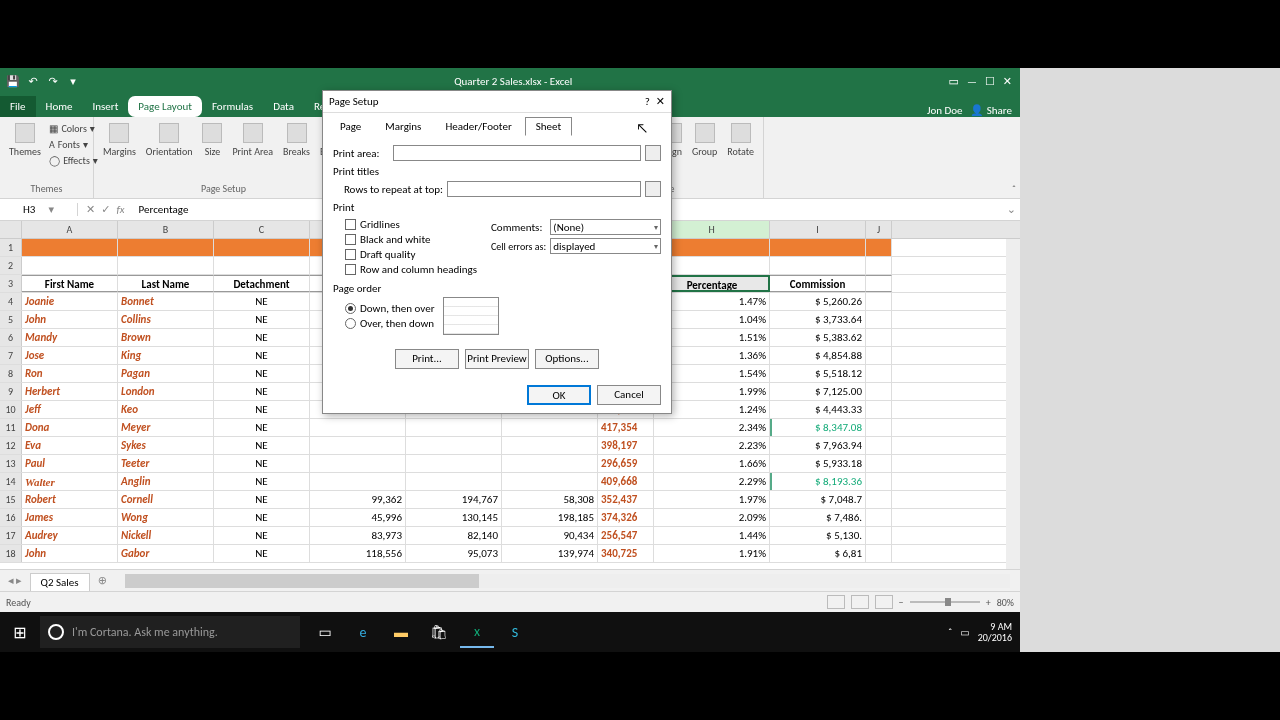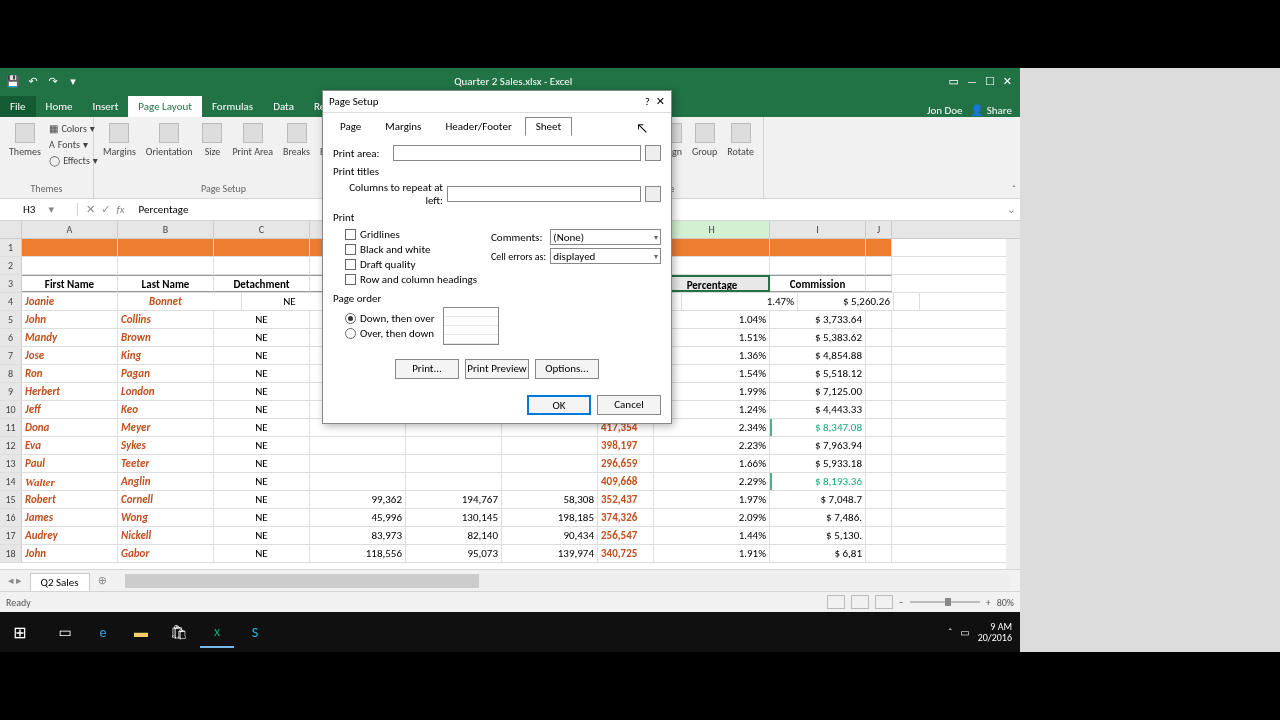--- a/index.html
+++ b/index.html
@@ -9,21 +9,21 @@
 .desktop { position: absolute; top: 68px; left: 0; width: 1020px; height: 584px; background: #1e1e1e; }
 .excel { position: absolute; top: 68px; left: 0; width: 1020px; height: 544px; background: #fff; }
 .titlebar { height: 26px; background: #217346; color: #fff; display: flex; align-items: center; font-size: 11px; }
 .qat { display: flex; align-items: center; gap: 6px; padding: 0 6px; }
 .qat-icon { width: 14px; height: 14px; display: flex; align-items: center; justify-content: center; font-size: 11px; }
 .title-center { flex: 1; text-align: center; }
 .title-right { display: flex; gap: 8px; padding: 0 8px; }
 .ribbon-tabs { height: 23px; background: #217346; display: flex; align-items: flex-end; font-size: 11px; color: #fff; }
 .ribbon-tab { padding: 4px 10px; cursor: pointer; }
 .ribbon-tab.file { background: #145a32; }
-.ribbon-tab.active { background: #fff; color: #217346; }
+.ribbon-tab.active { background: #fff; color: #217346; border-radius: 7px; }
 .tellme { flex: 1; padding-left: 14px; color: #a5d0bb; font-size: 11px; }
 .user-share { display: flex; align-items: center; gap: 8px; padding-right: 8px; font-size: 11px; }
 .ribbon { height: 82px; background: #f1f1f1; border-bottom: 1px solid #d4d4d4; display: flex; font-size: 10px; color: #444; position: relative; }
 .ribbon-group { border-right: 1px solid #d4d4d4; padding: 2px 4px; display: flex; flex-direction: column; justify-content: space-between; }
 .rg-label { text-align: center; font-size: 10px; color: #666; padding: 1px 0; }
 .rg-content { display: flex; gap: 4px; align-items: flex-start; padding: 2px; }
 .big-btn { display: flex; flex-direction: column; align-items: center; gap: 2px; padding: 2px 3px; cursor: pointer; }
 .big-btn .ico { width: 20px; height: 20px; background: #ddd; border: 1px solid #bbb; }
 .mini-row { display: flex; flex-direction: column; gap: 1px; font-size: 10px; }
 .mini-item { display: flex; align-items: center; gap: 3px; padding: 1px; }
@@ -299,21 +299,21 @@
           <div class="cell " style="width: 96px; font-weight: bold; text-align: center; border-top: 1px solid rgb(153, 153, 153); border-bottom: 1px solid rgb(153, 153, 153);"></div>
           <div class="cell " style="width: 96px; font-weight: bold; text-align: center; border-top: 1px solid rgb(153, 153, 153); border-bottom: 1px solid rgb(153, 153, 153);"></div>
           <div class="cell " style="width: 56px; font-weight: bold; text-align: center; border-top: 1px solid rgb(153, 153, 153); border-bottom: 1px solid rgb(153, 153, 153);">otals</div>
           <div class="cell pct-col-header" style="width: 116px; font-weight: bold; text-align: center; border: 2px solid rgb(33, 115, 70);">Percentage</div>
           <div class="cell " style="width: 96px; font-weight: bold; text-align: center; border-top: 1px solid rgb(153, 153, 153); border-bottom: 1px solid rgb(153, 153, 153);">Commission</div>
           <div class="cell " style="width: 26px; font-weight: bold; text-align: center; border-top: 1px solid rgb(153, 153, 153); border-bottom: 1px solid rgb(153, 153, 153);"></div>
         </div>
         <div class="row data-row">
           <div class="rh">4</div>
           <div class="cell name" style="width: 96px;">Joanie</div>
-          <div class="cell name" style="width: 96px; margin-left: 28px;">Bonnet</div>
+          <div class="cell name" style="width: 96px;">Bonnet</div>
           <div class="cell det" style="width: 96px;">NE</div>
           <div class="cell num" style="width: 96px;"></div>
           <div class="cell num" style="width: 96px;"></div>
           <div class="cell num" style="width: 96px;"></div>
           <div class="cell tot" style="width: 56px;">263,013</div>
           <div class="cell pct" style="width: 116px;">1.47%</div>
           <div class="cell comm" style="width: 96px;">$        5,260.26</div>
           <div class="cell " style="width: 26px;"></div>
         </div>
         <div class="row data-row">
@@ -545,21 +545,21 @@
     <div class="dlg-tab active">Sheet</div>
   </div>
   <div class="dlg-body">
     <div class="dlg-row">
       <span style="width:56px">Print area:</span>
       <div class="dlg-input"></div>
       <div class="dlg-pick"></div>
     </div>
     <div class="dlg-section">Print titles</div>
     <div class="dlg-row">
-      <span class="dlg-label">Columns to repeat at left:</span>
+      <span class="dlg-label">Rows to repeat at top:</span>
       <div class="dlg-input"></div>
       <div class="dlg-pick"></div>
     </div>
     <div class="dlg-section">Print</div>
     <div style="display:flex">
       <div style="flex:1">
         <div class="dlg-check">
             <div class="chk"></div>
             <span>Gridlines</span>
           </div>
@@ -616,20 +616,24 @@
   <div class="dlg-btns">
     <div class="dlg-btn primary">OK</div>
     <div class="dlg-btn">Cancel</div>
   </div>
 </div>
 
 <div class="cursor">↖</div>
 
 <div class="taskbar">
   <div class="start">⊞</div>
+  <div class="cortana">
+    <div class="cortana-circle"></div>
+    <span>I'm Cortana. Ask me anything.</span>
+  </div>
   <div class="task-icons">
     <div class="task-ico">▭</div>
     <div class="task-ico" style="color:#3ad">e</div>
     <div class="task-ico" style="color:#fc6">▬</div>
     <div class="task-ico">🛍</div>
     <div class="task-ico active" style="color:#1a7">x</div>
     <div class="task-ico" style="color:#3bd">S</div>
   </div>
   <div class="tray">
     <span>ˆ</span>

